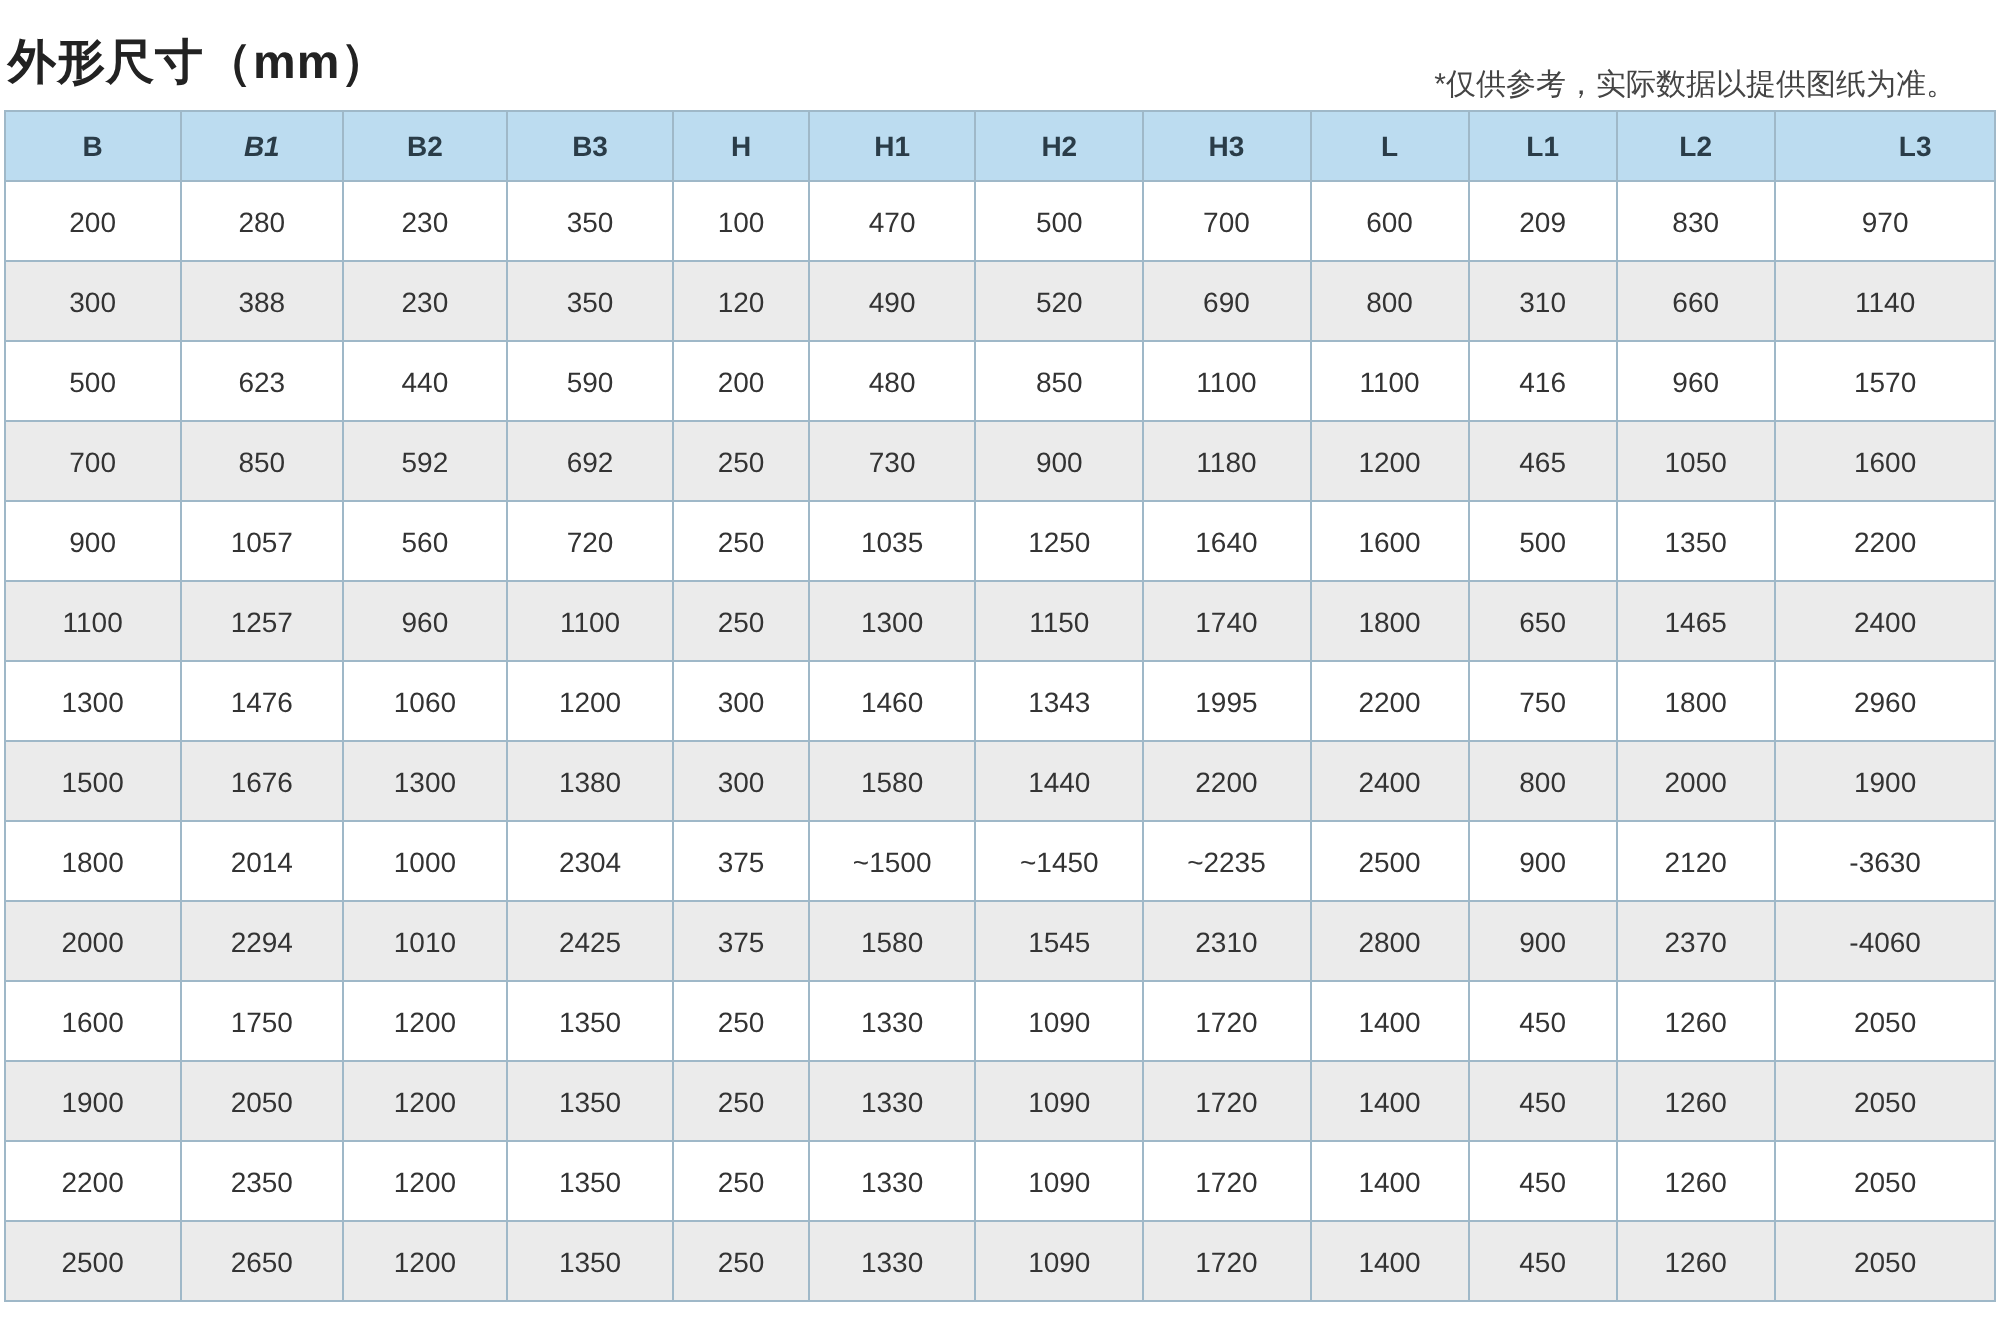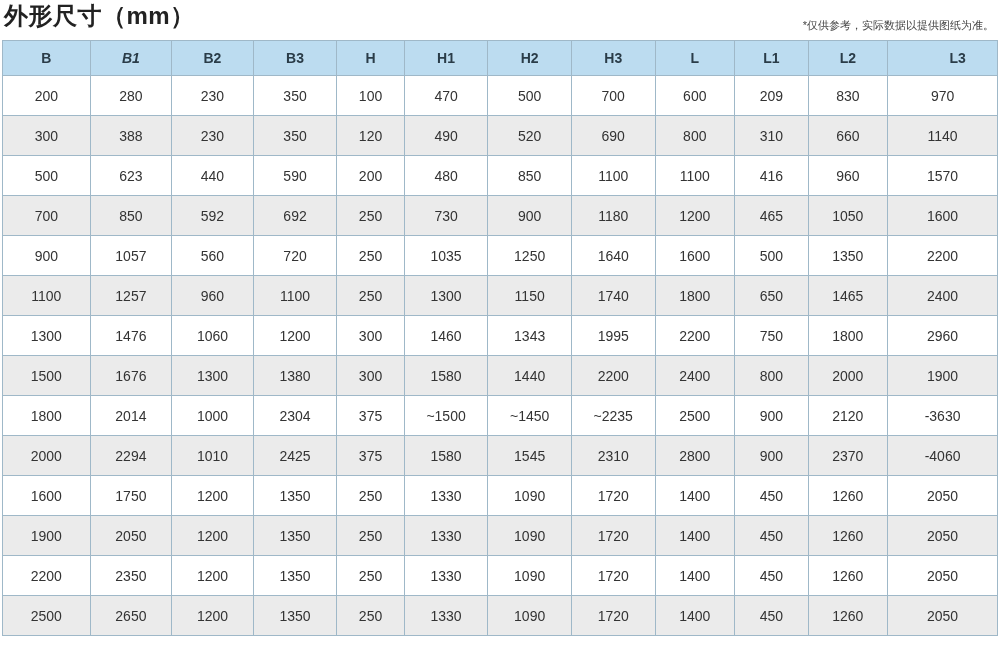--- a/index.html
+++ b/index.html
@@ -17,36 +17,37 @@
   .page {
     position: relative;
     width: 1000px;
     height: 671px;
     box-sizing: border-box;
   }
   .title-row {
     position: relative;
     height: 36px;
     padding: 0 16px;
+    margin-top: 15px;
   }
   .page-title {
     position: absolute;
     left: 4px;
     top: 0px;
     font-size: 24px;
     font-weight: bold;
     color: #222222;
     letter-spacing: 0.5px;
     white-space: nowrap;
   }
   .note {
     position: absolute;
-    right: 6px;
+    right: 22px;
     top: 18px;
-    font-size: 11px;
+    font-size: 15px;
     color: #444444;
     white-space: nowrap;
   }
   table.dim-table {
     position: absolute;
     left: 2px;
     top: 40px;
     width: 996px;
     border-collapse: collapse;
     table-layout: fixed;

